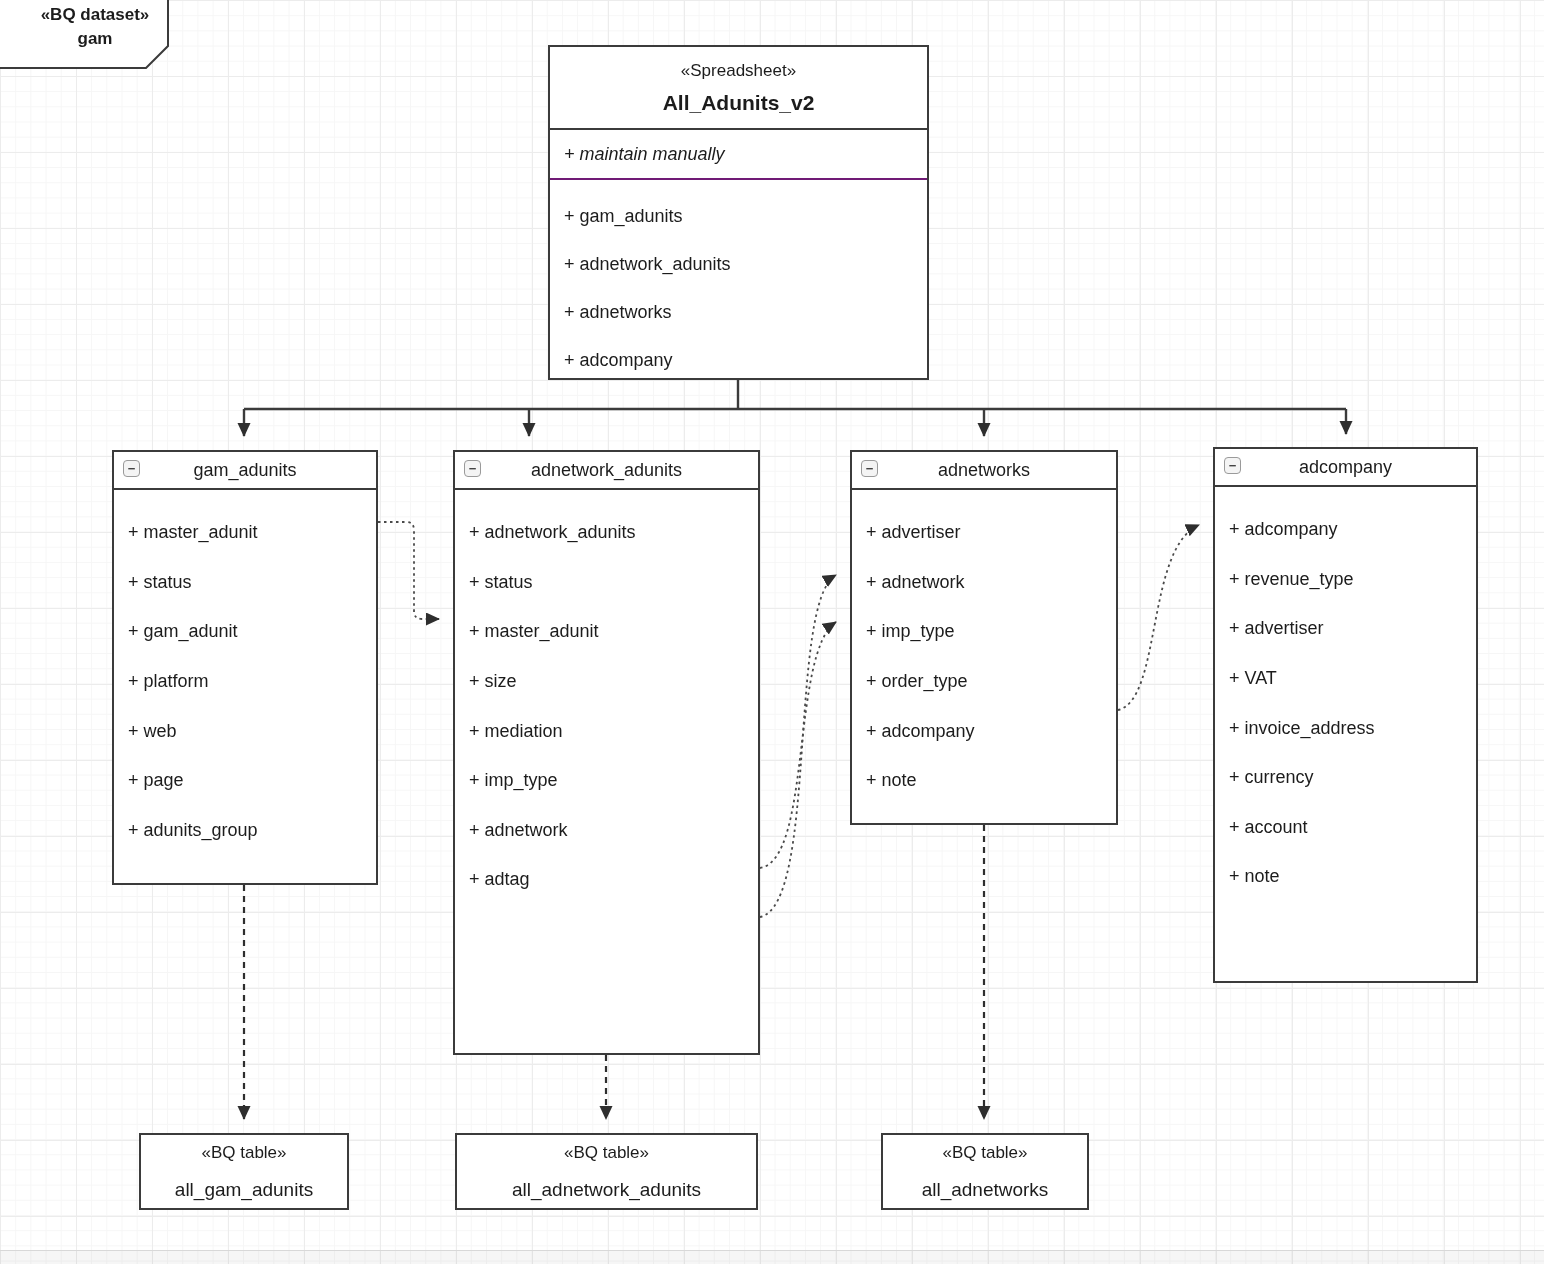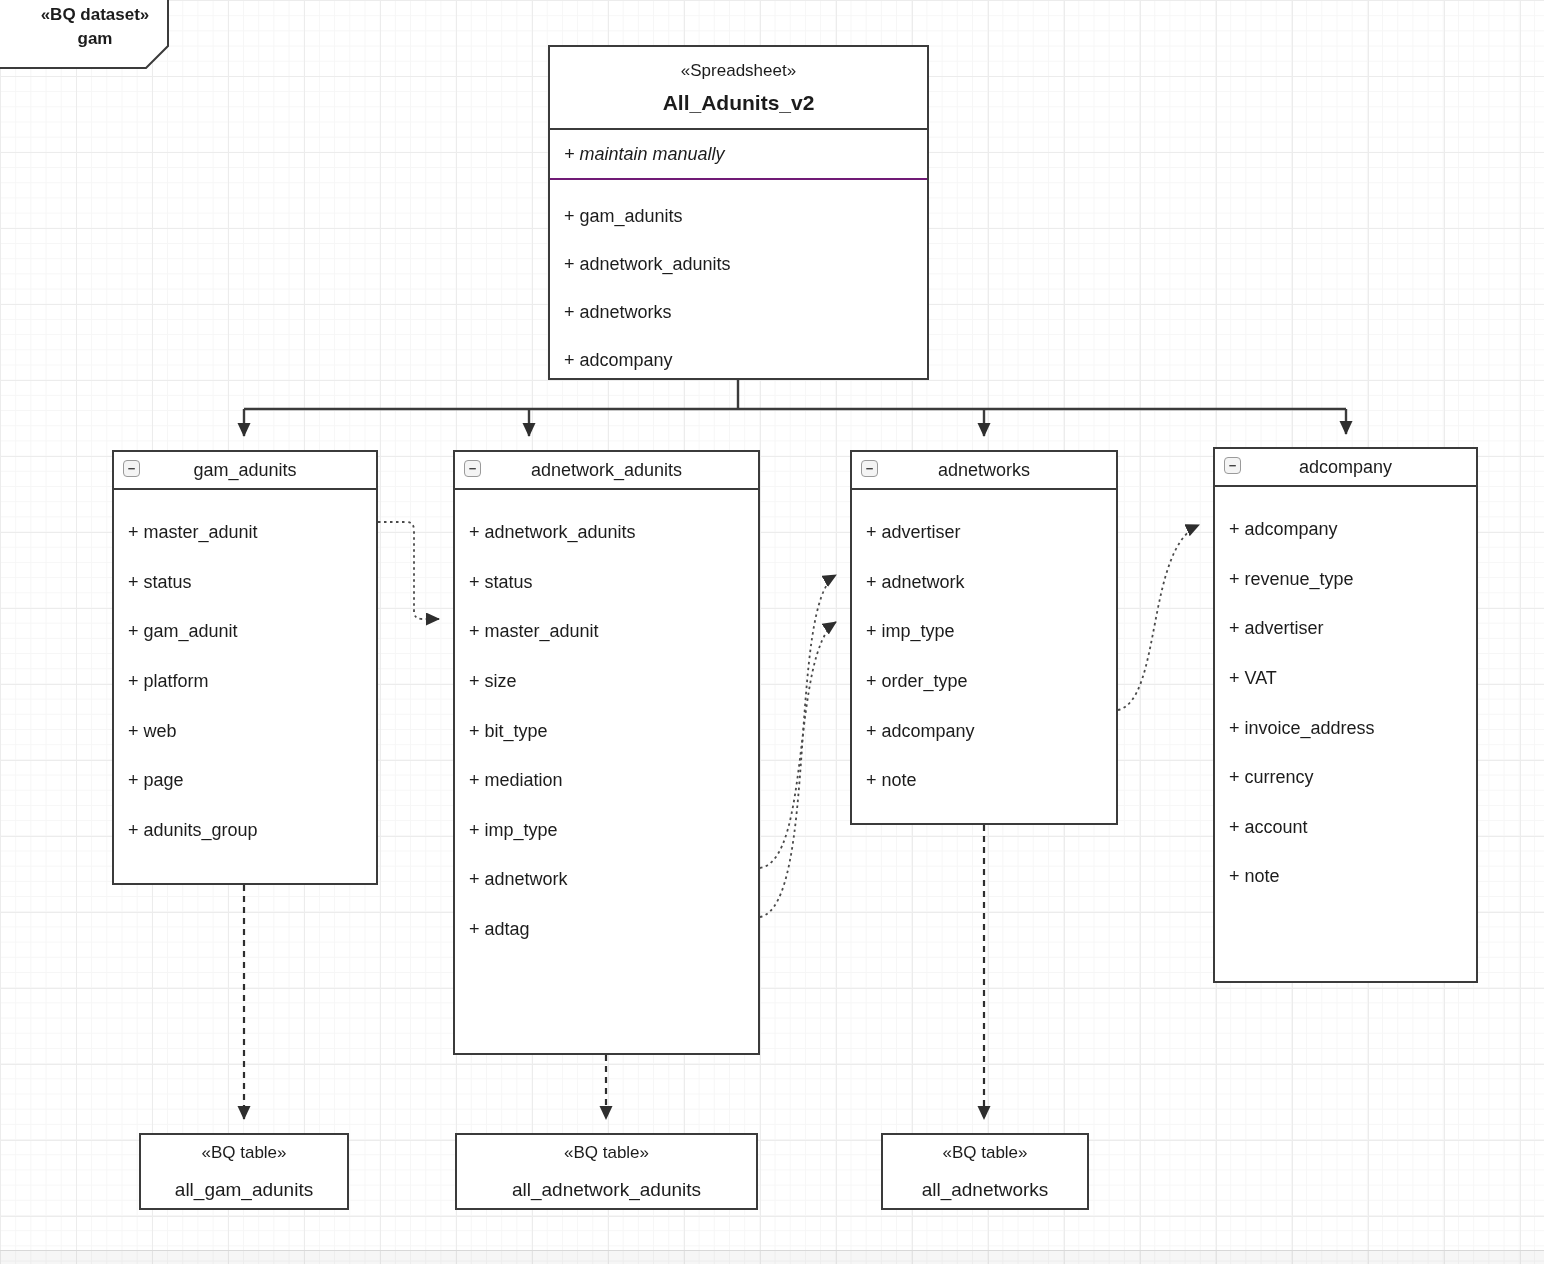--- a/index.html
+++ b/index.html
@@ -144,21 +144,20 @@
     <div class="e-header">
       <span class="collapse">−</span>
       <span>adnetwork_adunits</span>
     </div>
     <div class="e-fields">
 
     <div class="field">+ adnetwork_adunits</div>
         <div class="field">+ status</div>
         <div class="field">+ master_adunit</div>
         <div class="field">+ size</div>
-        <div class="field">+ bit_type</div>
         <div class="field">+ mediation</div>
         <div class="field">+ imp_type</div>
         <div class="field">+ adnetwork</div>
         <div class="field">+ adtag</div>
       </div>
   </div>
 
   <div class="box entity ent-adnets">
     <div class="e-header">
       <span class="collapse">−</span>

